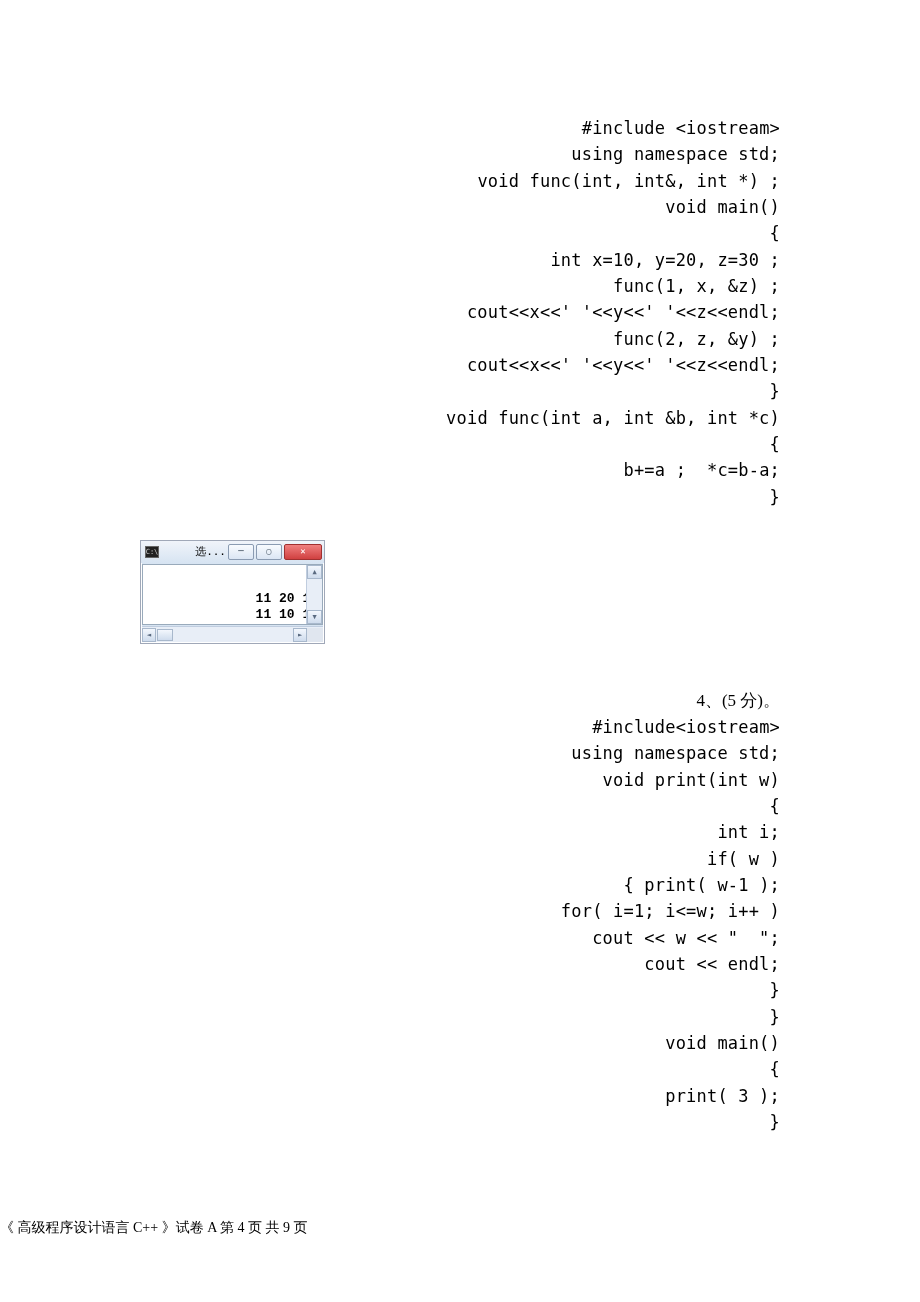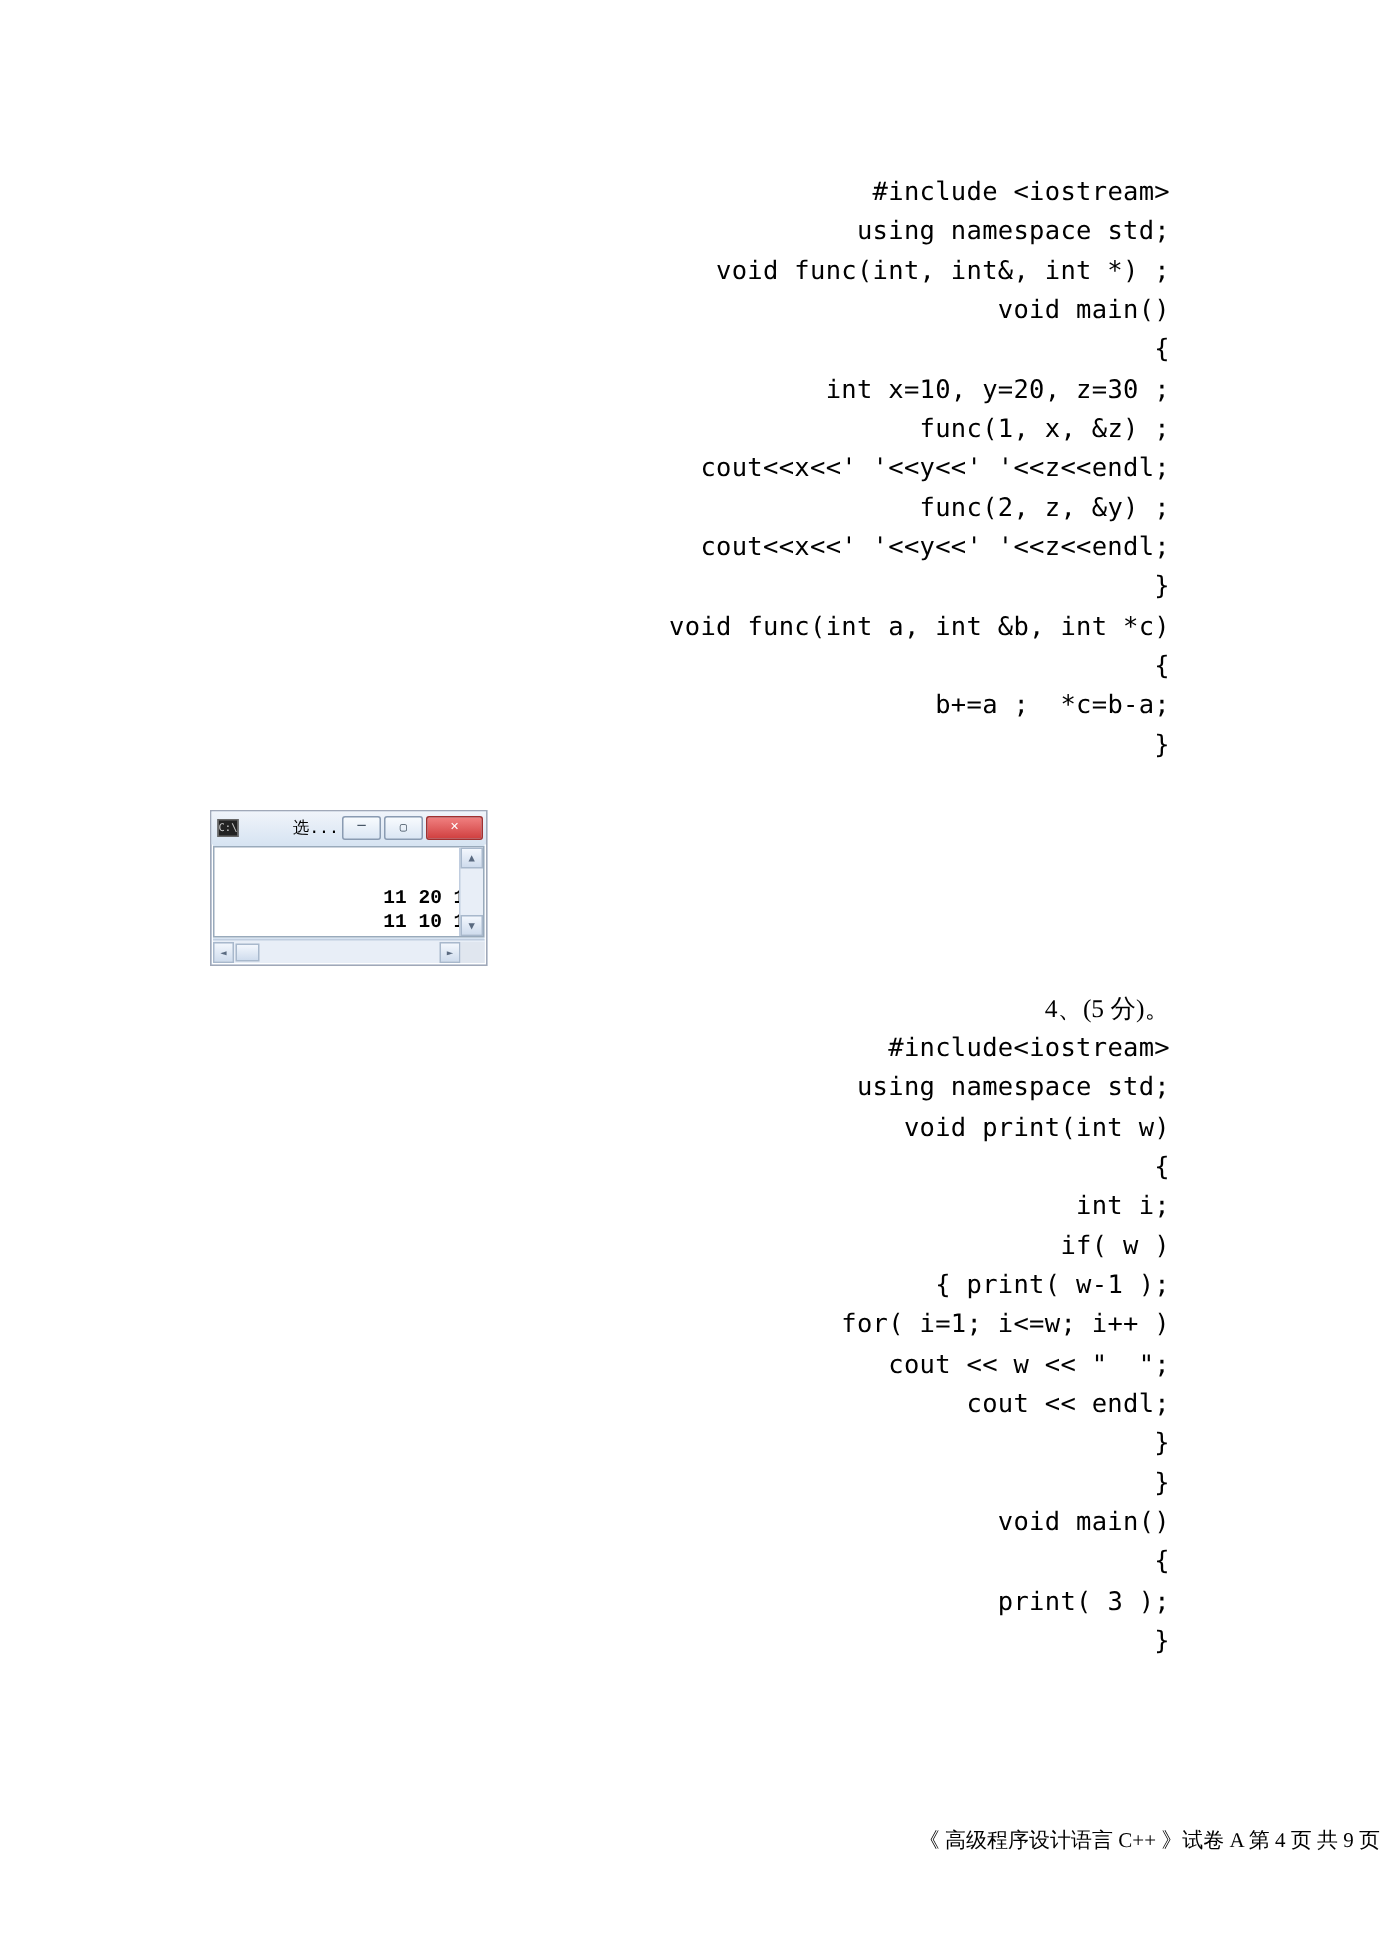--- a/index.html
+++ b/index.html
@@ -137,28 +137,28 @@
     .hscroll .scroll-btn { width: 14px; height: 14px; flex-shrink: 0; }
     .hscroll .track { flex: 1; }
     .hscroll .thumb {
       width: 16px; height: 12px;
       background: linear-gradient(to bottom, #f3f7fd, #cfdced);
       border: 1px solid #a8b8cc;
       margin-left: 1px;
     }
     .hscroll .corner { width: 16px; height: 14px; background: #e0e6ef; }
     .section2 {
-      margin-top: 16px;
+      margin-top: 44px;
     }
     .footer {
       position: absolute;
       bottom: 64px;
       left: 0;
       width: 920px;
-      text-align: right;
+      text-align: left;
       font-size: 14px;
       font-family: "SimSun", serif;
     }
   </style>
 </head>
 <body>
 
 <div class="code-block">#include &lt;iostream&gt;
 using namespace std;
 void func(int, int&amp;, int *) ;

